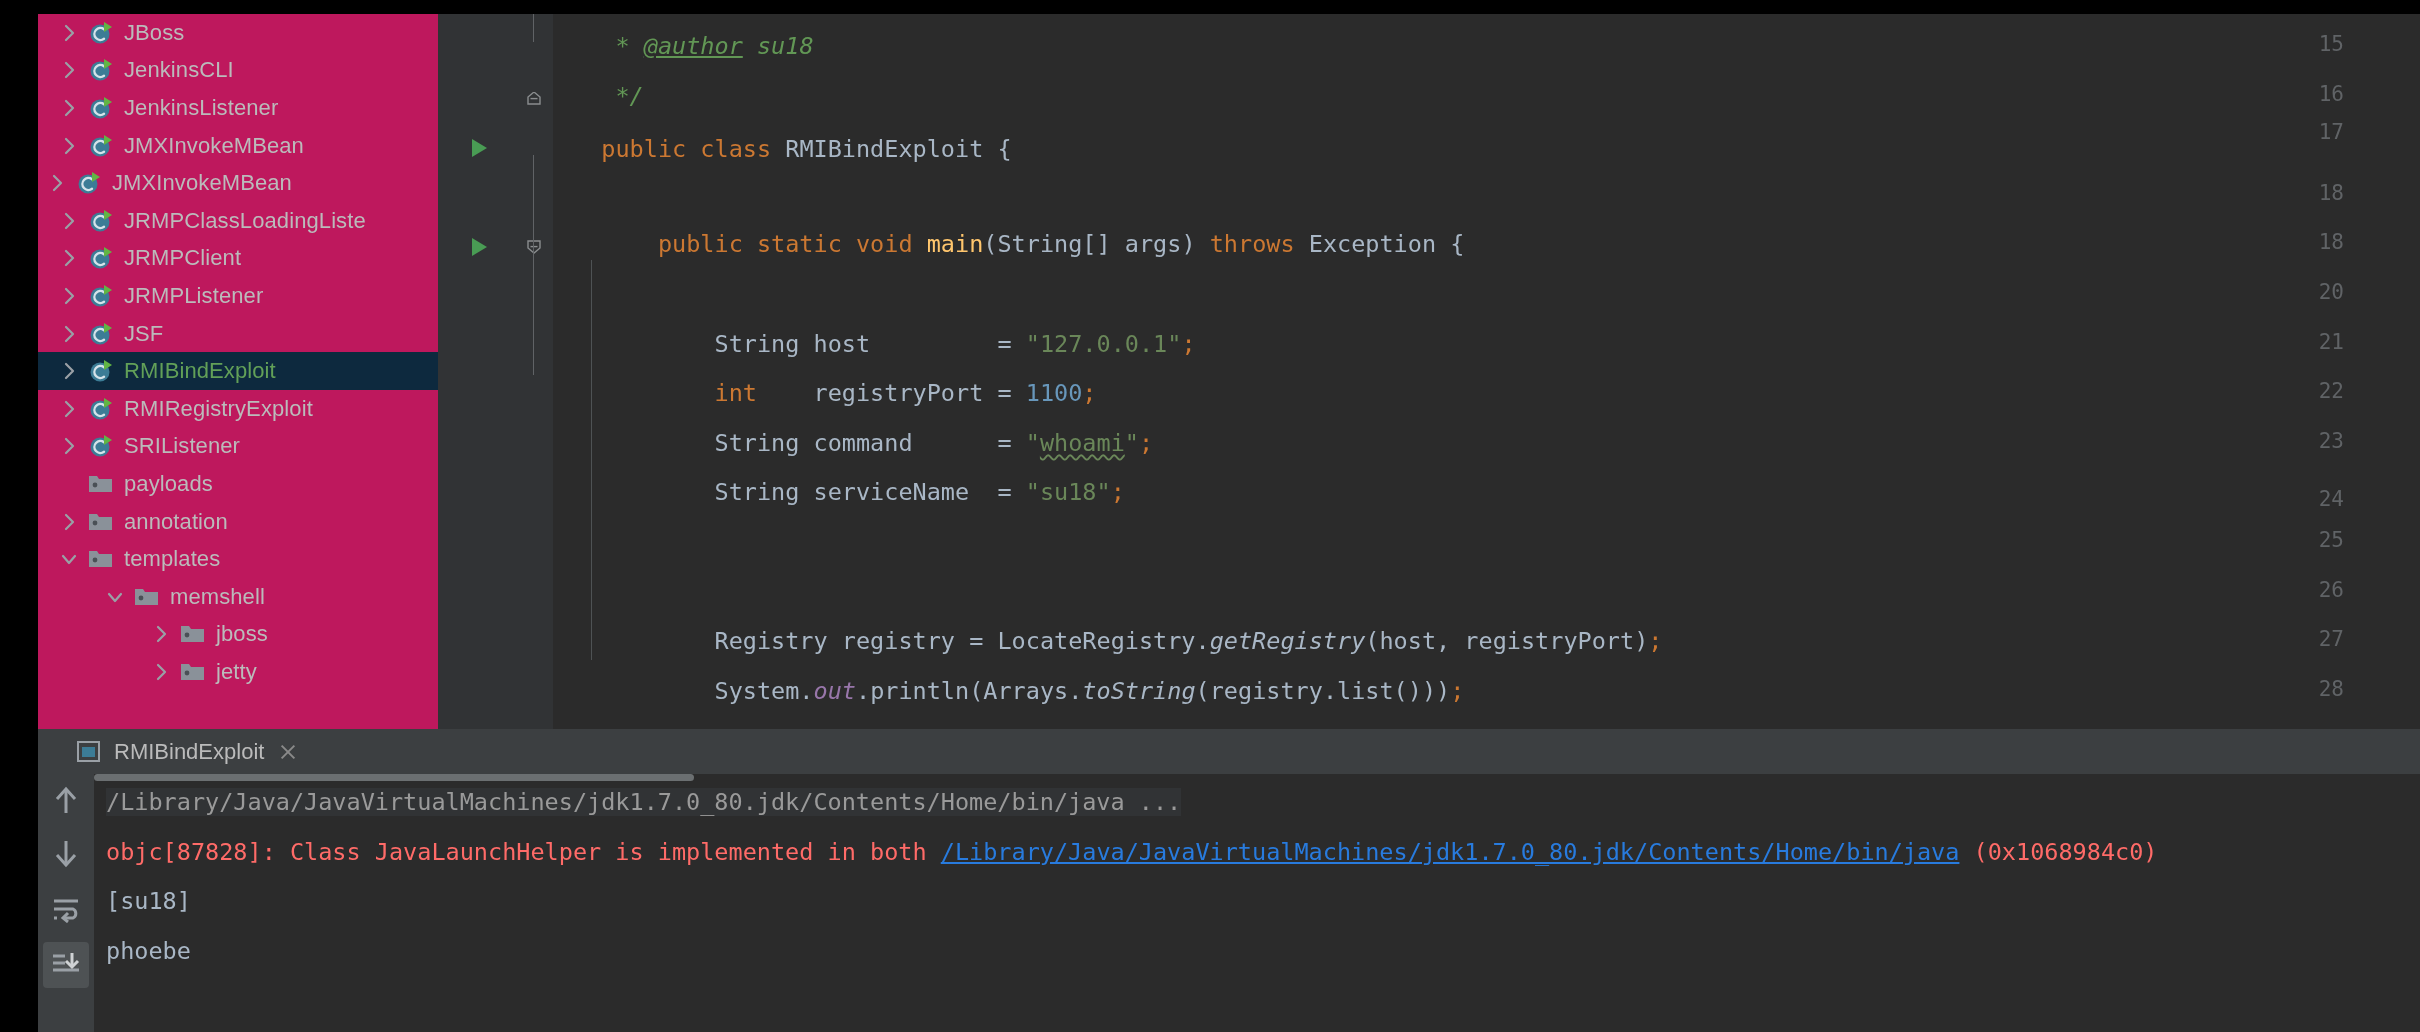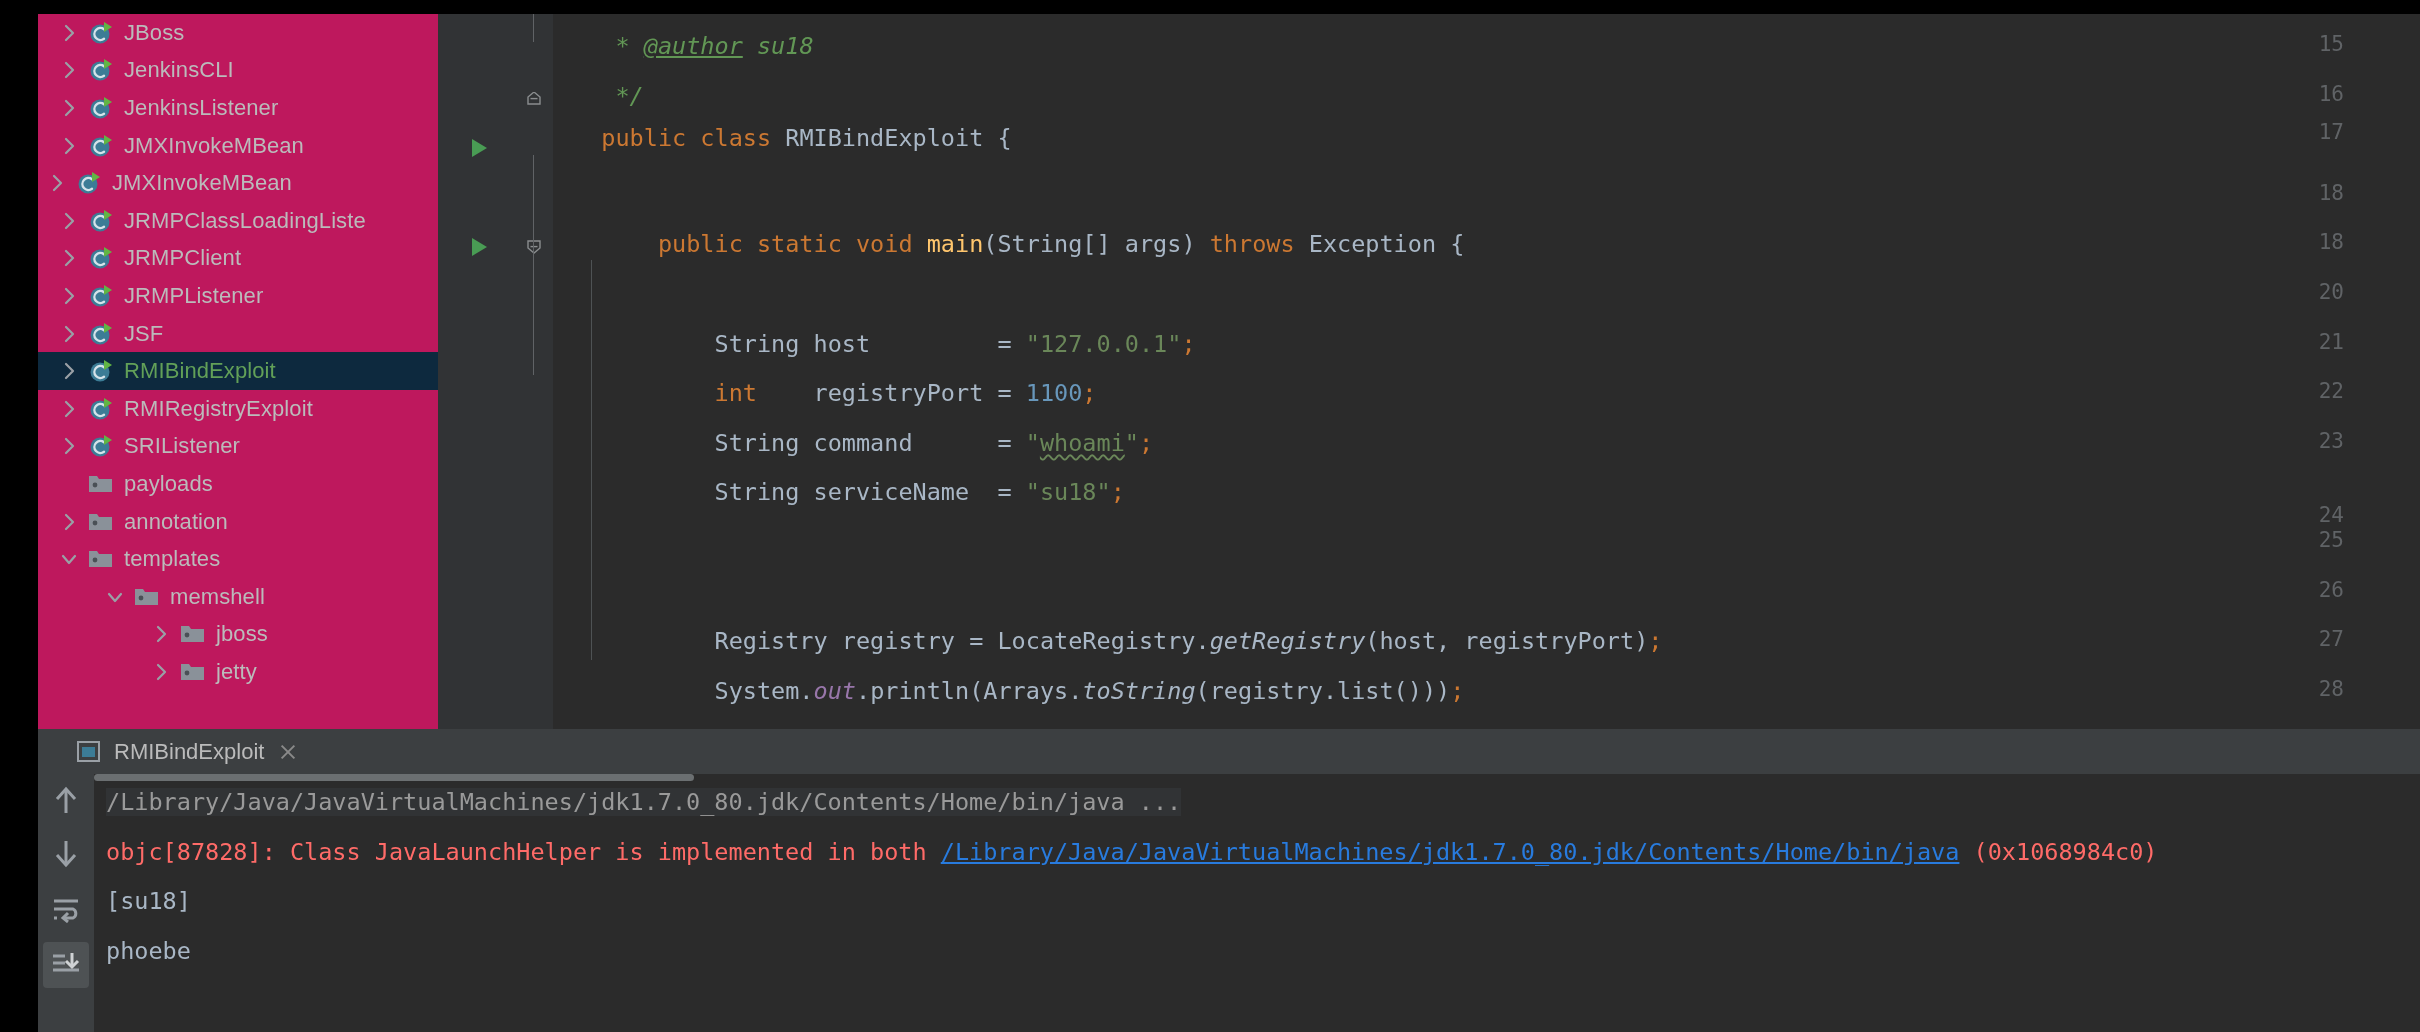--- a/index.html
+++ b/index.html
@@ -332,21 +332,21 @@
         </span>
         <span class="tree-label">jetty</span>
       </div>
     </div>
 
   <div class="editor">
     <div class="gutter"></div>
     <div class="code" id="code">
         <div class="cl" style="top: 18px;">   <span class="cmt">* </span><span class="tagdoc">@author</span><span class="cmt"> su18</span></div>
         <div class="cl" style="top: 67.6px;">   <span class="cmt">*/</span></div>
-        <div class="cl" style="top: 110px;">  <span class="kw">public class </span>RMIBindExploit {</div>
+        <div class="cl" style="top: 121px;">  <span class="kw">public class </span>RMIBindExploit {</div>
         <div class="cl" style="top: 166.8px;"></div>
         <div class="cl" style="top: 216.4px;">      <span class="kw">public static void </span><span class="meth">main</span>(String[] args) <span class="kw">throws </span>Exception {</div>
         <div class="cl" style="top: 266px;"></div>
         <div class="cl" style="top: 315.6px;">          String host         = <span class="str">"127.0.0.1"</span><span class="kw">;</span></div>
         <div class="cl" style="top: 365.2px;">          <span class="kw">int</span>    registryPort = <span class="num">1100</span><span class="kw">;</span></div>
         <div class="cl" style="top: 414.8px;">          String command      = <span class="str">"<span class="squiggle">whoami</span>"</span><span class="kw">;</span></div>
         <div class="cl" style="top: 464.4px;">          String serviceName  = <span class="str">"su18"</span><span class="kw">;</span></div>
         <div class="cl" style="top: 514px;"></div>
         <div class="cl" style="top: 563.6px;"></div>
         <div class="cl" style="top: 613.2px;">          Registry registry = LocateRegistry.<span class="sm">getRegistry</span>(host, registryPort)<span class="kw">;</span></div>
@@ -372,21 +372,21 @@
         <div class="foldbox" style="top: 226.4px;">
           <svg width="14" height="14" viewBox="0 0 14 14">
             <path d="M1 1 h12 v7 l-6 5 l-6 -5 Z" fill="none" stroke="#8a8d8f" stroke-width="1.4"></path>
             <path d="M3.5 6.6 h7" stroke="#8a8d8f" stroke-width="1.4"></path>
           </svg>
         </div>
         <div class="ln" style="top: 266px;">20</div>
         <div class="ln" style="top: 315.6px;">21</div>
         <div class="ln" style="top: 365.2px;">22</div>
         <div class="ln" style="top: 414.8px;">23</div>
-        <div class="ln" style="top: 489px;">24</div>
+        <div class="ln" style="top: 473px;">24</div>
         <div class="ln" style="top: 514px;">25</div>
         <div class="ln" style="top: 563.6px;">26</div>
         <div class="ln" style="top: 613.2px; margin-left: 6px;">27</div>
         <div class="ln" style="top: 662.8px;">28</div>
         <div class="ln" style="top: 712.4px;">29</div>
         <div class="foldline" style="top: 0px; height: 28px;"></div>
         <div class="foldline" style="top: 141.2px; height: 220px;"></div>
       </div>
   </div>
 

